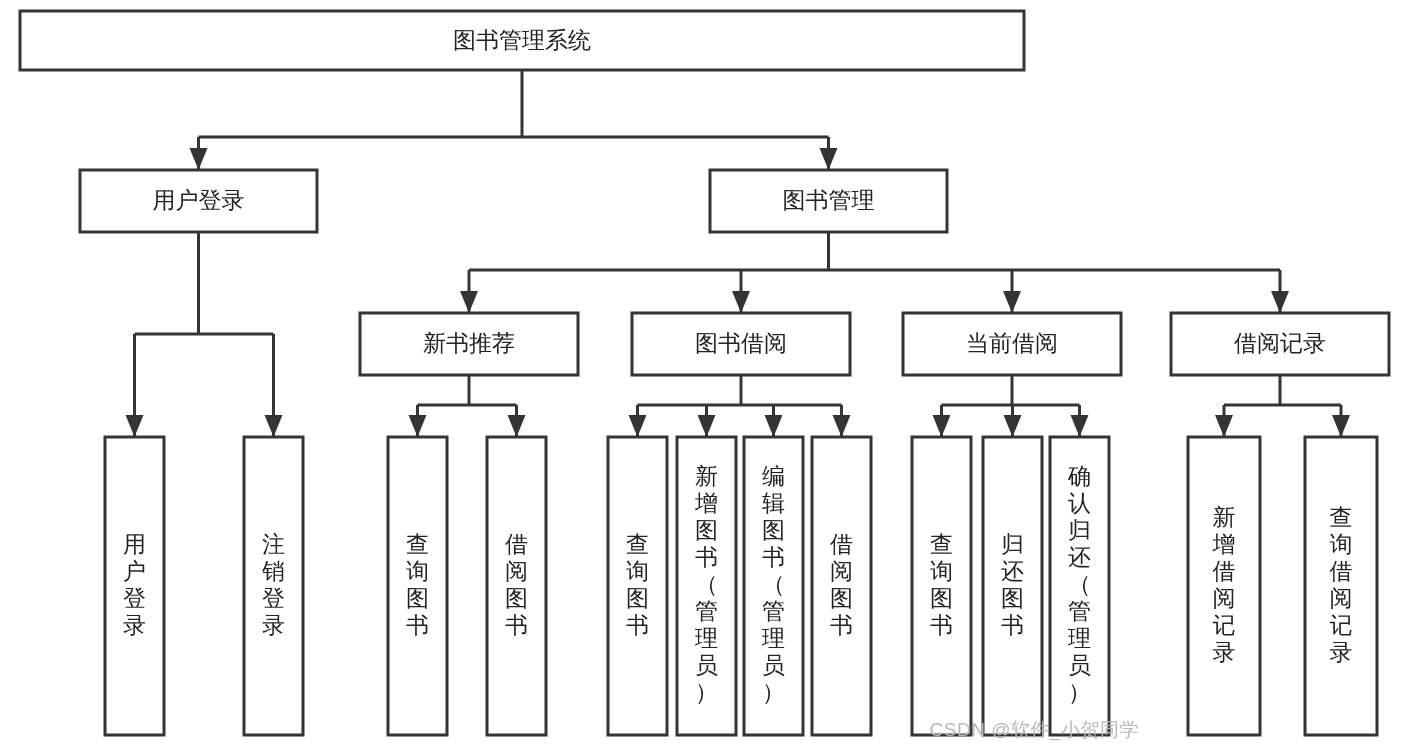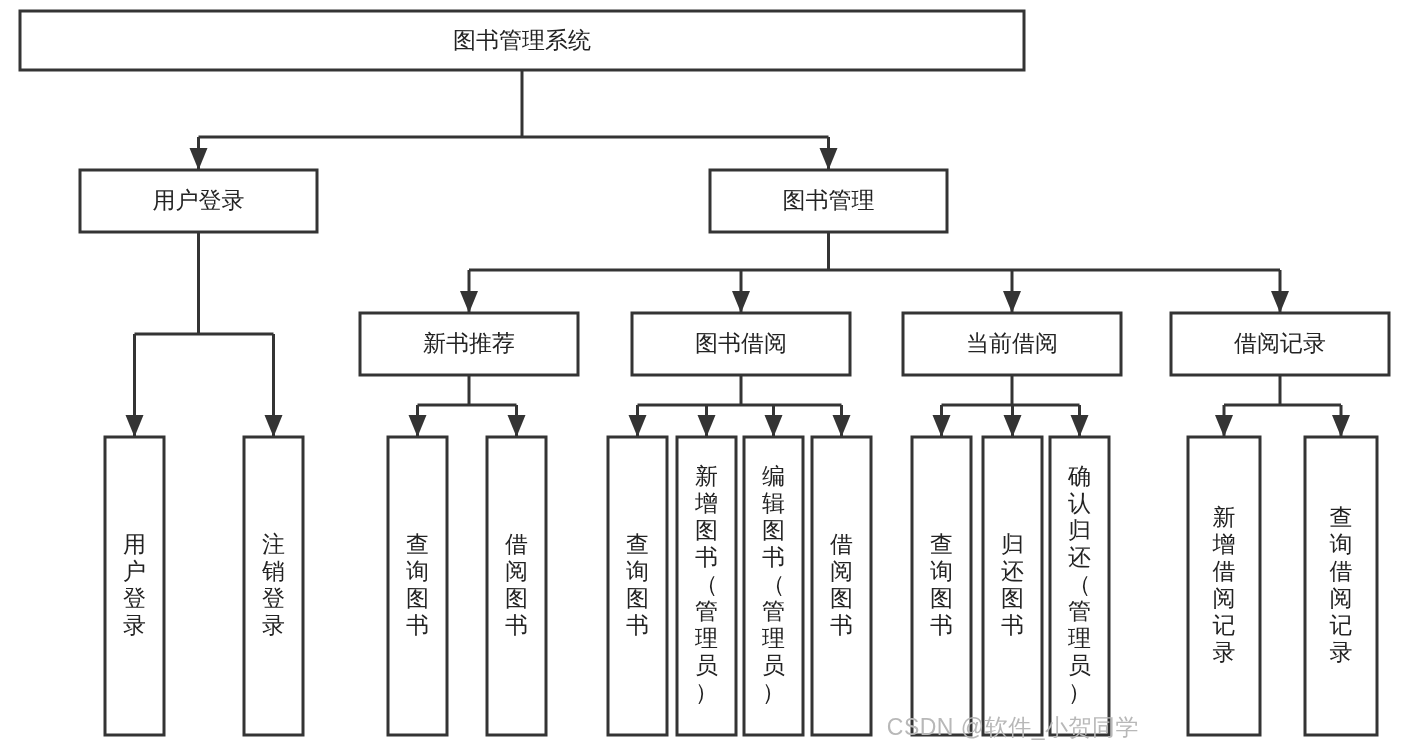--- a/index.html
+++ b/index.html
@@ -47,21 +47,21 @@
     font-family: "Liberation Sans", "DejaVu Sans", sans-serif;
     font-size: 23px;
     fill: #232323;
     text-anchor: middle;
   }
   .watermark-text {
     position: absolute;
     right: 8px;
     bottom: 4px;
     font-family: "Liberation Sans", "DejaVu Sans", sans-serif;
-    font-size: 23px;
+    font-size: 19px;
     color: #b8b8b8;
     white-space: nowrap;
     letter-spacing: 0.5px;
     margin-top: 44px;
   }
 </style>
 </head>
 <body>
 
 <div id="diagram-root">

